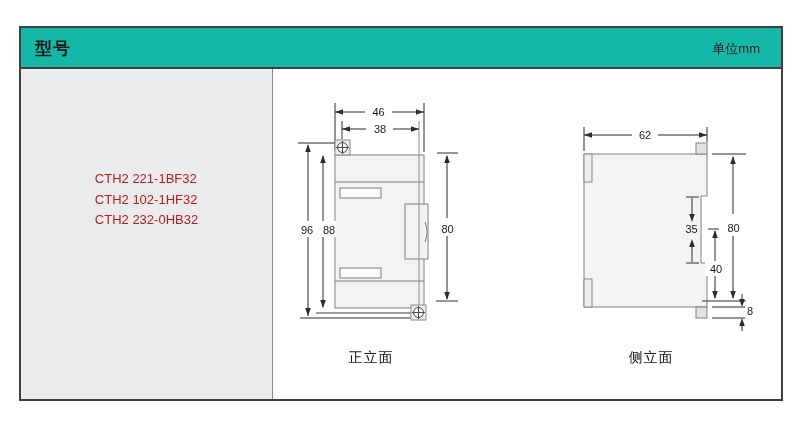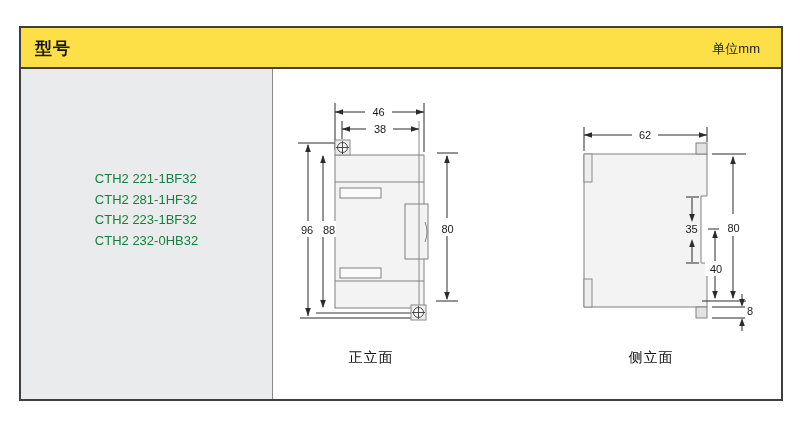--- a/index.html
+++ b/index.html
@@ -7,42 +7,42 @@
     width:800px;height:421px;position:relative;background:#ffffff;
     font-family:"Liberation Sans","DejaVu Sans",sans-serif;
     -webkit-font-smoothing:antialiased;
   }
   .frame{
     position:absolute;left:19px;top:26px;width:764px;height:375px;
     border:2px solid #3f3f3f;box-sizing:border-box;background:#ffffff;
   }
   .header-bar{
     position:absolute;left:19px;top:26px;width:764px;height:43px;
-    border:2px solid #3f3f3f;box-sizing:border-box;background:#fde047;
+    border:2px solid #3f3f3f;box-sizing:border-box;background:#14b8a6;
   }
   .page-title{
     position:absolute;left:14px;top:0;height:39px;line-height:41px;
     font-size:17px;font-weight:bold;color:#151515;letter-spacing:1px;
   }
   .unit-label{
     position:absolute;right:21px;top:0;height:39px;line-height:41px;
     font-size:13px;color:#222222;
   }
   .model-panel{
     position:absolute;left:21px;top:69px;width:251px;height:330px;
     background:#eaebec;border-right:1px solid #8a8a8a;box-sizing:content-box;
   }
   .model-list{
     position:absolute;left:0;top:100px;width:100%;text-align:center;
   }
   .model-list-inner{
     display:inline-block;text-align:left;
   }
   .model-item{
-    font-size:13px;line-height:20.5px;color:#15803d;white-space:pre;
+    font-size:13px;line-height:20.5px;color:#b91c1c;white-space:pre;
   }
   .drawings{
     position:absolute;left:272px;top:68px;width:511px;height:333px;
   }
   
   .outline{stroke:#808080;stroke-width:1;fill:#f3f3f3;}
   .outline-nf{stroke:#808080;stroke-width:1;fill:none;}
   .slot{stroke:#808080;stroke-width:1;fill:#fafafa;}
   .tab{stroke:#808080;stroke-width:1;fill:#e2e2e2;}
   .notch{stroke:#8a8a8a;stroke-width:1;fill:#eeeeee;}
@@ -64,22 +64,21 @@
 
 <div class="header-bar">
   <span class="page-title">型号</span>
   <span class="unit-label">单位mm</span>
 </div>
 
 <div class="model-panel">
   <div class="model-list">
     <div class="model-list-inner">
       <div class="model-item">CTH2 221-1BF32</div>
-      <div class="model-item">CTH2 281-1HF32</div>
-      <div class="model-item">CTH2 223-1BF32</div>
+      <div class="model-item">CTH2 102-1HF32</div>
       <div class="model-item">CTH2 232-0HB32</div>
     </div>
   </div>
 </div>
 
 <svg class="drawings" viewBox="272 68 511 333" xmlns="http://www.w3.org/2000/svg">
 
   <g>
 
     <g>

